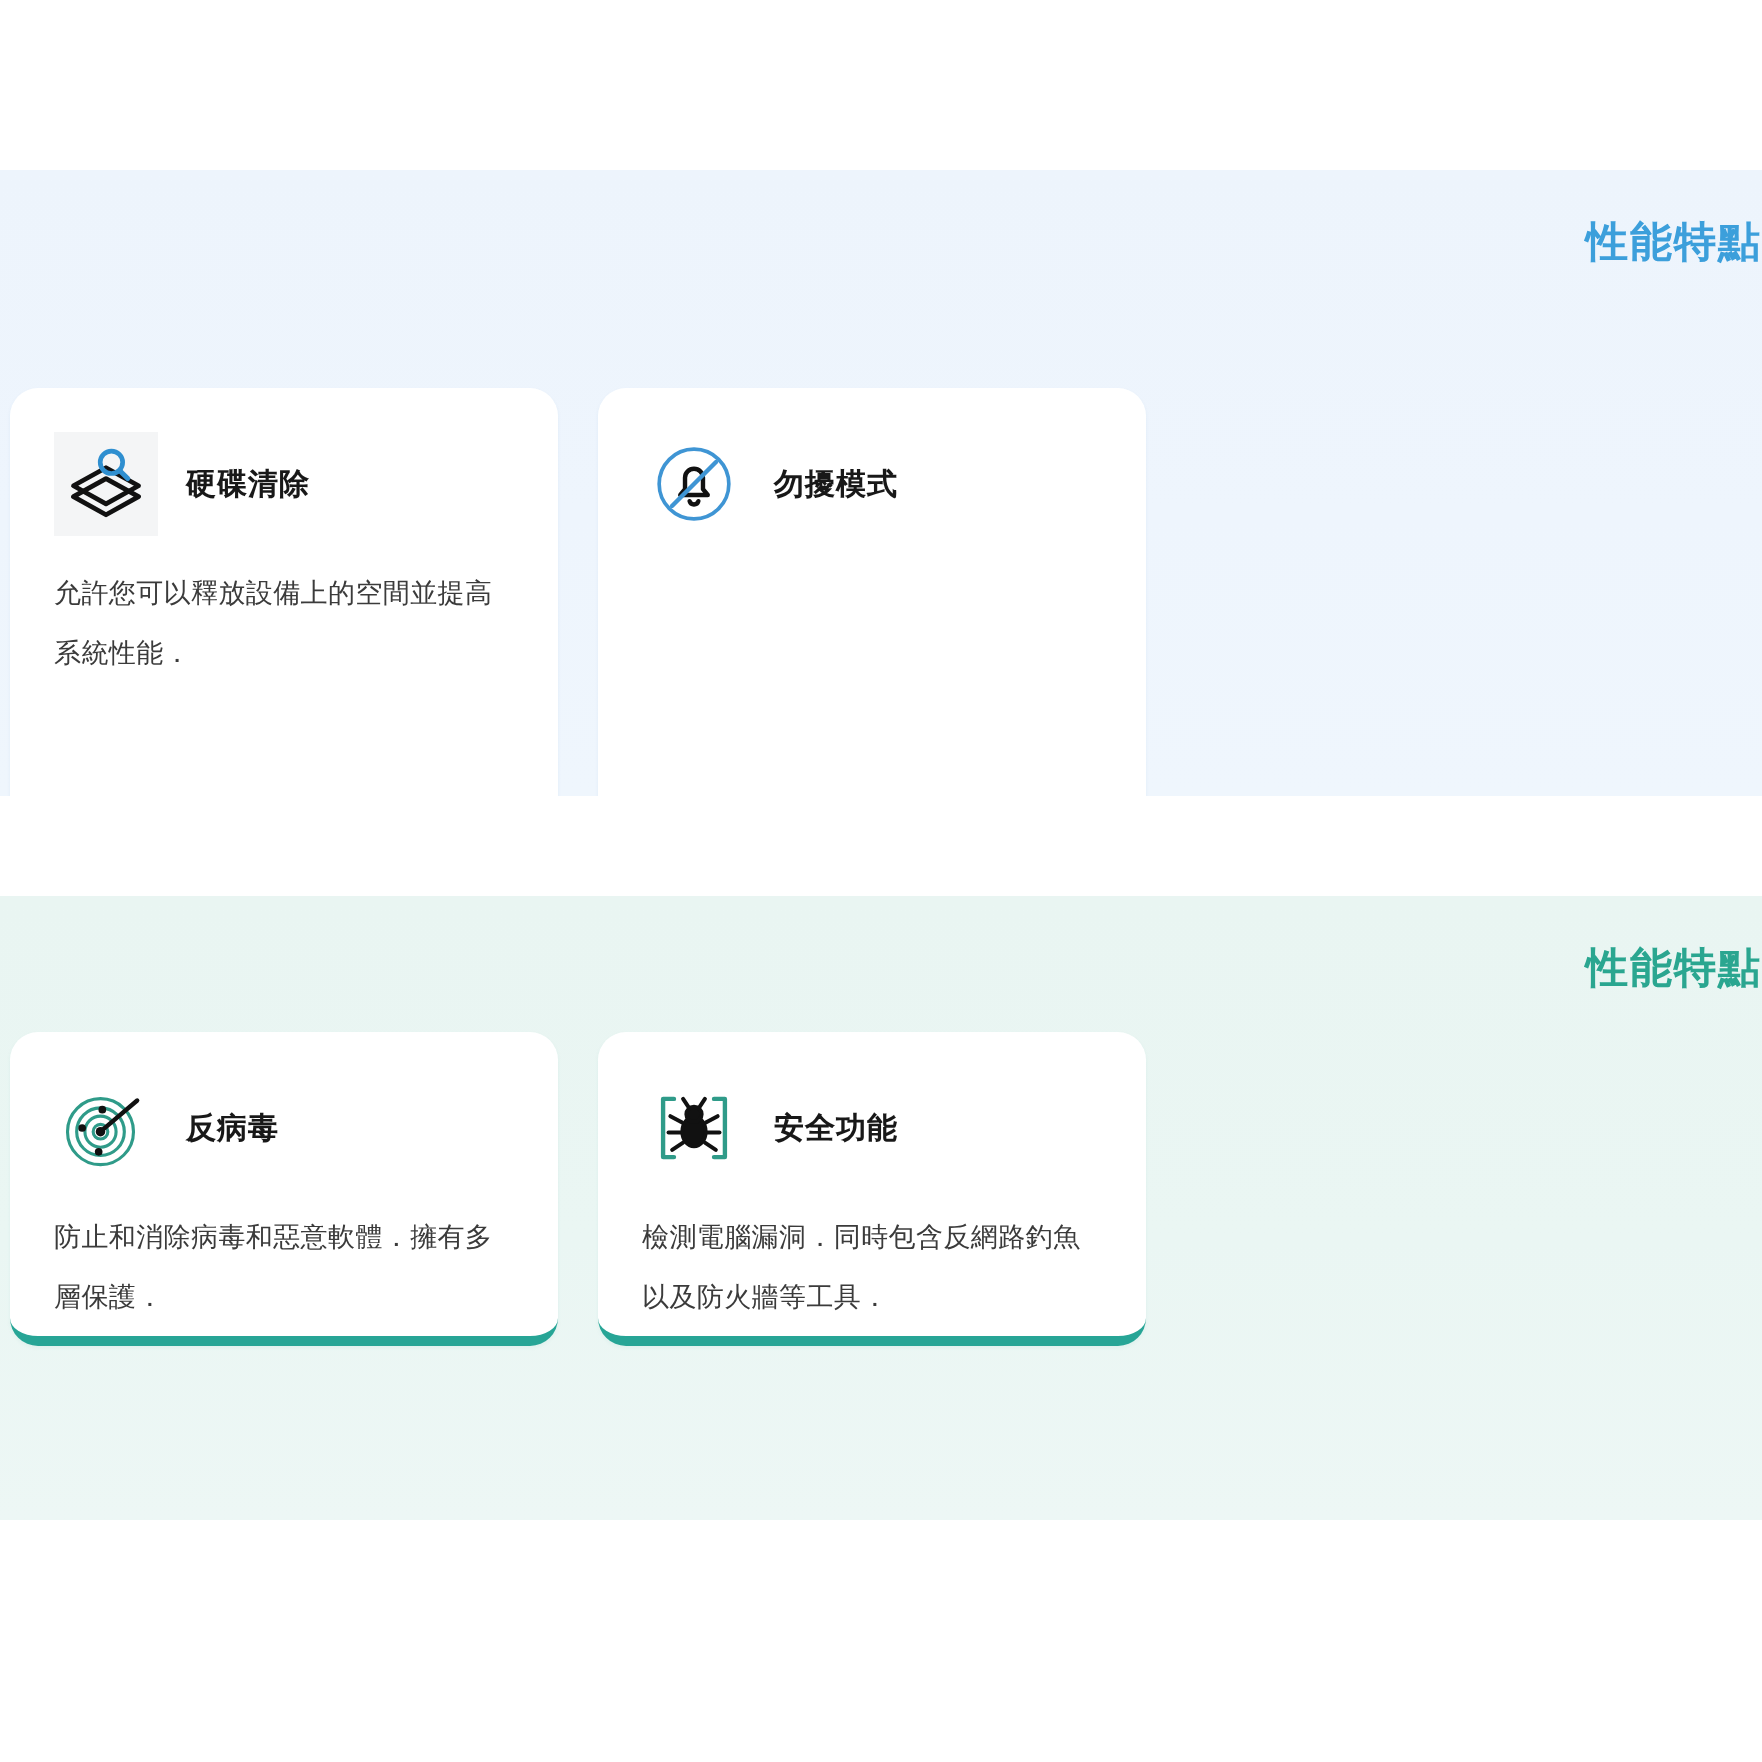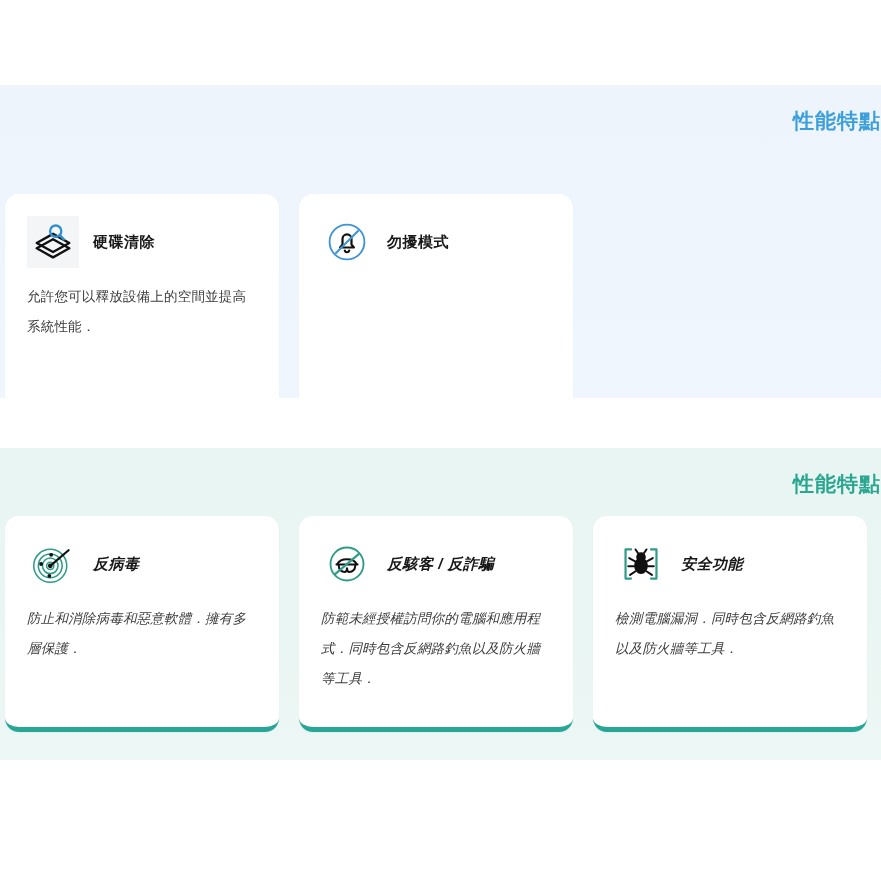--- a/index.html
+++ b/index.html
@@ -29,21 +29,21 @@
   .card{
     width:274px;
     background:#ffffff;
     border-radius:14px;
     box-sizing:border-box;
     padding:22px 22px 0 22px;
     position:relative;
     flex:0 0 auto;
   }
   .perf .card{height:252px;border-bottom:5px solid #2e8fd2;margin-top:41px;}
-  .sec  .card{height:216px;border-bottom:5px solid #27a596;font-style:italic;}
+  .sec  .card{height:157px;border-bottom:5px solid #27a596;}
   .perf .card{box-shadow:0 1px 2px rgba(40,110,170,.06);}
   .sec  .card{box-shadow:0 1px 2px rgba(40,150,140,.06);}
 
   .card-head{display:flex;align-items:center;gap:14px;min-height:52px;}
   .icon-box{
     width:52px;height:52px;flex:0 0 52px;
     display:flex;align-items:center;justify-content:center;
     background:#f4f5f6;
   }
   .icon-box.plain{background:transparent;}
@@ -128,37 +128,20 @@
               <circle cx="22" cy="14" r="2.1" fill="#111"></circle>
               <circle cx="11" cy="24" r="2.1" fill="#111"></circle>
               <circle cx="20" cy="37" r="2.1" fill="#111"></circle>
             </svg>
           </span>
           <span class="card-title">反病毒</span>
         </div>
         <div class="card-desc">防止和消除病毒和惡意軟體．擁有多層保護．</div>
       </div>
 
-      <div class="card">
-        <div class="card-head">
-          <span class="icon-box plain">
-            <svg width="44" height="44" viewBox="0 0 48 48" aria-hidden="true">
-              <circle cx="24" cy="24" r="18" fill="none" stroke="#2f9b89" stroke-width="2"></circle>
-              <g fill="none" stroke="#111" stroke-width="2.2" stroke-linejoin="round" stroke-linecap="round">
-                <path d="M13.5 24 c3.5 -7 17.5 -7 21 0"></path>
-                <path d="M12.5 24.5 h23"></path>
-                <path d="M15 25.5 c0 4.4 3 7.2 6.4 7.2 c2.3 0 2.6 -2.4 2.6 -4 c0 1.6 .3 4 2.6 4 c3.4 0 6.4 -2.8 6.4 -7.2"></path>
-              </g>
-              <line x1="11" y1="35" x2="37" y2="13" stroke="#2f9b89" stroke-width="2.4" stroke-linecap="round"></line>
-            </svg>
-          </span>
-          <span class="card-title">反駭客 / 反詐騙</span>
-        </div>
-        <div class="card-desc">防範未經授權訪問你的電腦和應用程式．同時包含反網路釣魚以及防火牆等工具．</div>
-      </div>
 
       <div class="card">
         <div class="card-head">
           <span class="icon-box plain">
             <svg width="44" height="40" viewBox="0 0 48 44" aria-hidden="true">
               <g fill="none" stroke="#2f9b89" stroke-width="2.4" stroke-linecap="round" stroke-linejoin="round">
                 <path d="M13 6 H7 V38 H13"></path>
                 <path d="M35 6 H41 V38 H35"></path>
               </g>
               <g fill="#111" stroke="#111" stroke-width="2.2" stroke-linecap="round">

